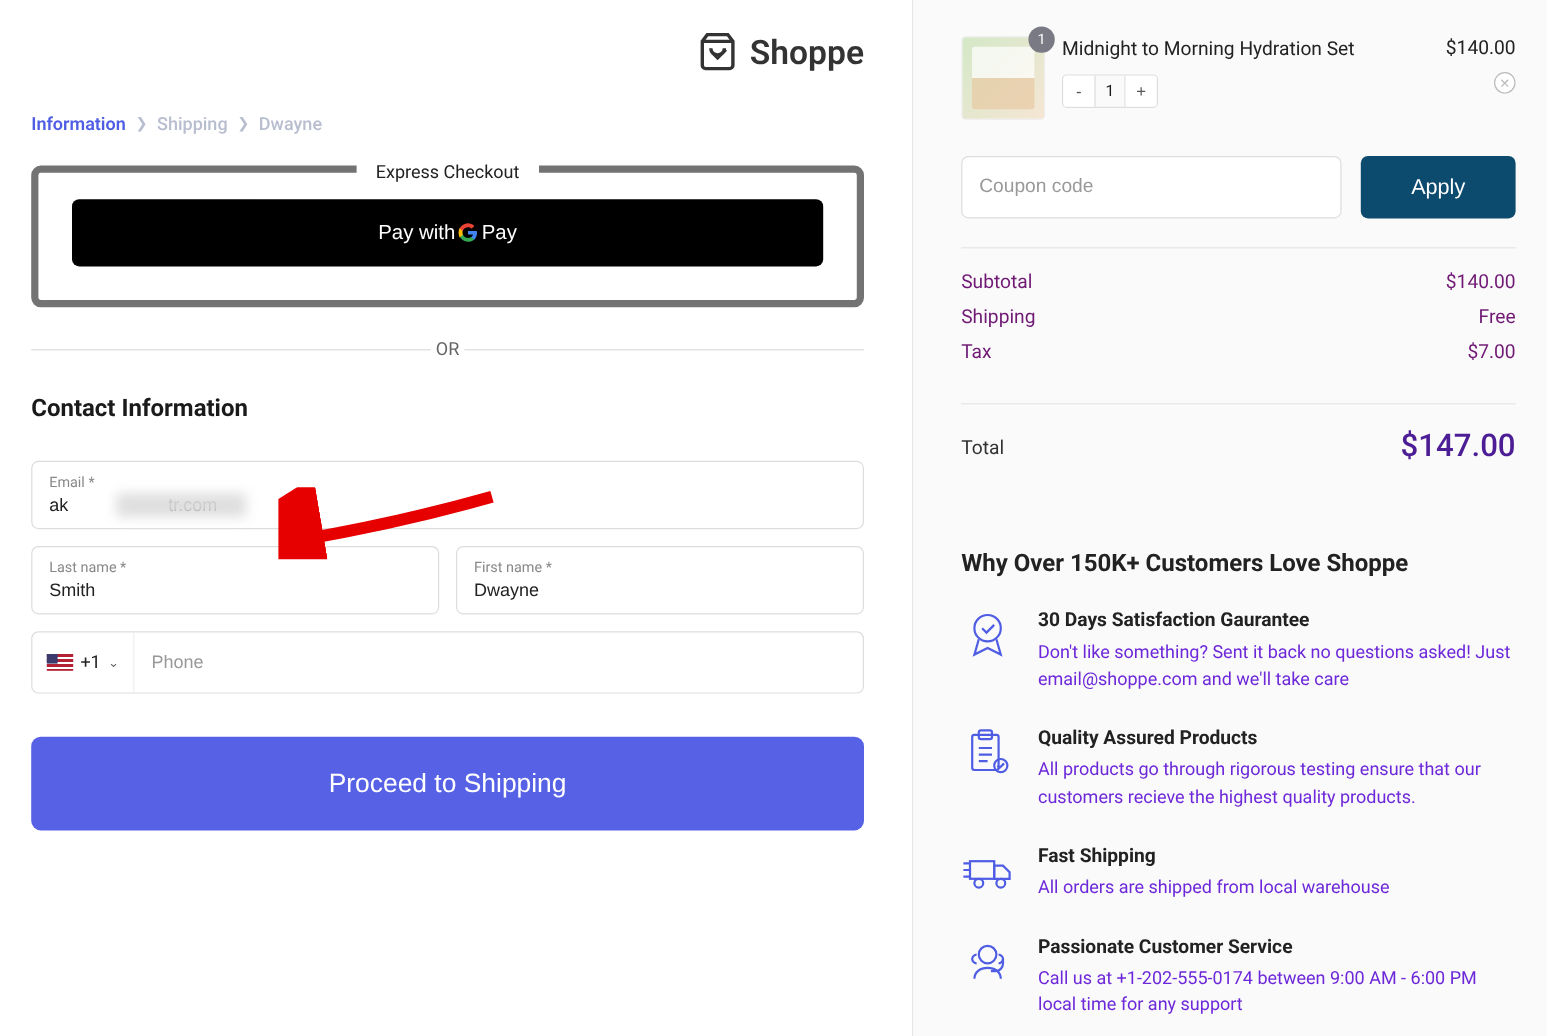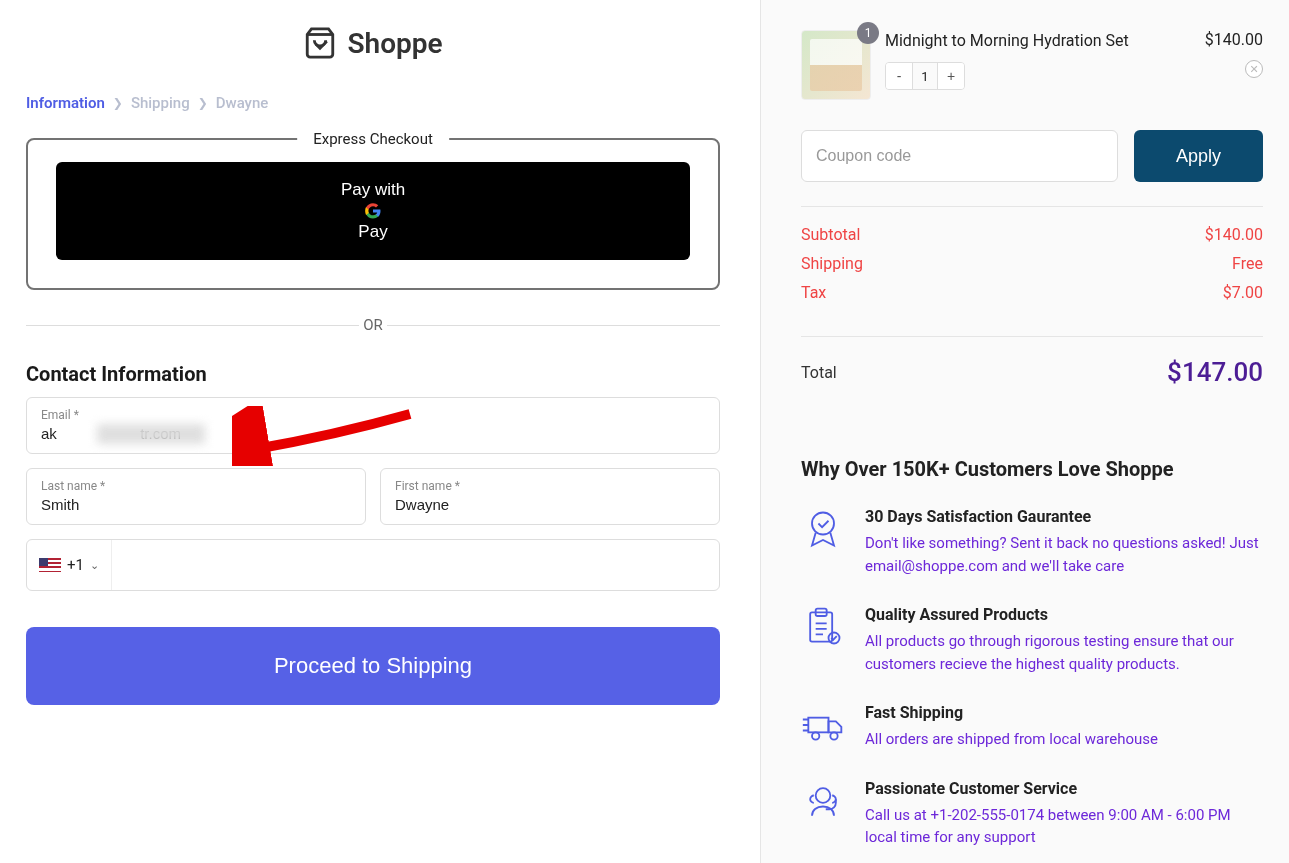--- a/index.html
+++ b/index.html
@@ -2,44 +2,44 @@
 <html><head>
 <meta charset="utf-8">
 <style>
 * { box-sizing: border-box; margin: 0; padding: 0; }
 body { font-family: -apple-system, BlinkMacSystemFont, "Segoe UI", Roboto, Arial, sans-serif; color: #1a1a1a; background: #fff; }
 .container { display: flex; width: 1289px; min-height: 863px; }
 .left { flex: 1; padding: 26px 40px 40px 26px; }
 .right { width: 529px; background: #fafafa; border-left: 1px solid #e5e5e5; padding: 30px 26px 40px 40px; }
 
 
-.logo-wrap { text-align: center; margin-bottom: 30px; }
+.logo-wrap { text-align: right; margin-bottom: 30px; }
 .logo { display: inline-flex; align-items: center; gap: 10px; }
 .logo-icon { width: 34px; height: 34px; }
 .logo-text { font-size: 28px; font-weight: 600; color: #333; }
 
 
 .breadcrumb { display: flex; align-items: center; gap: 8px; font-size: 15px; margin-bottom: 26px; }
 .crumb-active { color: #4f5de4; font-weight: 600; }
 .crumb-inactive { color: #b8becf; font-weight: 500; }
 .crumb-sep { color: #b8becf; font-size: 12px; }
 
 
-.express-box { border: 2px solid #737373; border-radius: 8px; padding: 22px 28px 28px; position: relative; margin-bottom: 26px; }
+.express-box { border: 6px solid #737373; border-radius: 8px; padding: 22px 28px 28px; position: relative; margin-bottom: 26px; }
 .express-label { position: absolute; top: -10px; left: 50%; transform: translateX(-50%); background: #fff; padding: 0 16px; font-size: 15px; color: #222; }
-.gpay-btn { background: #000; color: #fff; border: none; width: 100%; padding: 18px; border-radius: 6px; font-size: 17px; display: flex; align-items: center; justify-content: center; gap: 2px; cursor: pointer; flex-direction: column; }
+.gpay-btn { background: #000; color: #fff; border: none; width: 100%; padding: 18px; border-radius: 6px; font-size: 17px; display: flex; align-items: center; justify-content: center; gap: 2px; cursor: pointer; }
 .gpay-logo { display: inline-flex; align-items: center; }
 
 
 .or-divider { display: flex; align-items: center; gap: 4px; margin: 20px 0 28px; }
 .or-line { flex: 1; height: 1px; background: #ddd; }
 .or-text { color: #666; font-size: 15px; }
 
 
-.section-title { font-size: 20px; font-weight: 700; margin-bottom: 11px; }
+.section-title { font-size: 20px; font-weight: 700; margin-bottom: 32px; }
 
 
 .field { border: 1px solid #ddd; border-radius: 6px; padding: 10px 14px; position: relative; margin-bottom: 14px; background: #fff; }
 .field-label { font-size: 12px; color: #888; display: block; margin-bottom: 2px; }
 .field-input { border: none; font-size: 15px; width: 100%; outline: none; background: transparent; color: #222; }
 .field-row { display: flex; gap: 14px; }
 .field-row .field { flex: 1; }
 .phone-field { display: flex; align-items: center; padding: 0; }
 .phone-prefix { display: flex; align-items: center; gap: 6px; padding: 16px 12px; border-right: 1px solid #eee; cursor: pointer; }
 .flag { width: 22px; height: 14px; background: linear-gradient(#b22234 0 15%, #fff 15% 30%, #b22234 30% 45%, #fff 45% 60%, #b22234 60% 75%, #fff 75% 90%, #b22234 90%); position: relative; }
@@ -69,21 +69,21 @@
 .item-remove { position: absolute; right: 0; top: 30px; width: 18px; height: 18px; border: 1.5px solid #bbb; border-radius: 50%; display: flex; align-items: center; justify-content: center; font-size: 11px; color: #bbb; cursor: pointer; background: #fff; }
 
 
 .coupon-row { display: flex; gap: 16px; margin-bottom: 24px; }
 .coupon-input { flex: 1; border: 1px solid #ddd; border-radius: 6px; padding: 16px 14px; font-size: 16px; outline: none; }
 .coupon-input::placeholder { color: #999; }
 .coupon-btn { background: #0c4a6e; color: #fff; border: none; padding: 0 42px; border-radius: 6px; font-size: 18px; cursor: pointer; }
 
 
 .totals { border-top: 1px solid #e5e5e5; border-bottom: 1px solid #e5e5e5; padding: 18px 0; }
-.trow { display: flex; justify-content: space-between; margin-bottom: 10px; font-size: 16px; color: #ef4444; }
+.trow { display: flex; justify-content: space-between; margin-bottom: 10px; font-size: 16px; color: #701a75; }
 .trow:last-child { margin-bottom: 16px; }
 .total-final { display: flex; justify-content: space-between; align-items: center; padding: 20px 0; }
 .total-label { font-size: 16px; color: #333; }
 .total-val { font-size: 26px; font-weight: 500; color: #4c1d95; }
 
 
 .why-title { font-size: 20px; font-weight: 700; margin: 50px 0 26px; color: #222; }
 .benefit { display: flex; gap: 20px; margin-bottom: 28px; }
 .benefit-icon { width: 44px; height: 44px; flex-shrink: 0; color: #4f5de4; }
 .benefit-title { font-size: 16px; font-weight: 700; margin-bottom: 6px; color: #222; }
@@ -170,20 +170,21 @@
           <input class="field-input" value="Dwayne" style="">
         </div>
       </div>
 
       <div class="field phone-field">
         <div class="phone-prefix">
           <span class="flag"></span>
           <span class="phone-code">+1</span>
           <span class="chev">⌄</span>
         </div>
+        <input class="phone-input" placeholder="Phone" style="">
       </div>
 
       <button class="proceed-btn">Proceed to Shipping</button>
 
     </div>
   </div>
 
   <div class="right">
     <div class="cart-item">
       <div style="position:relative">

